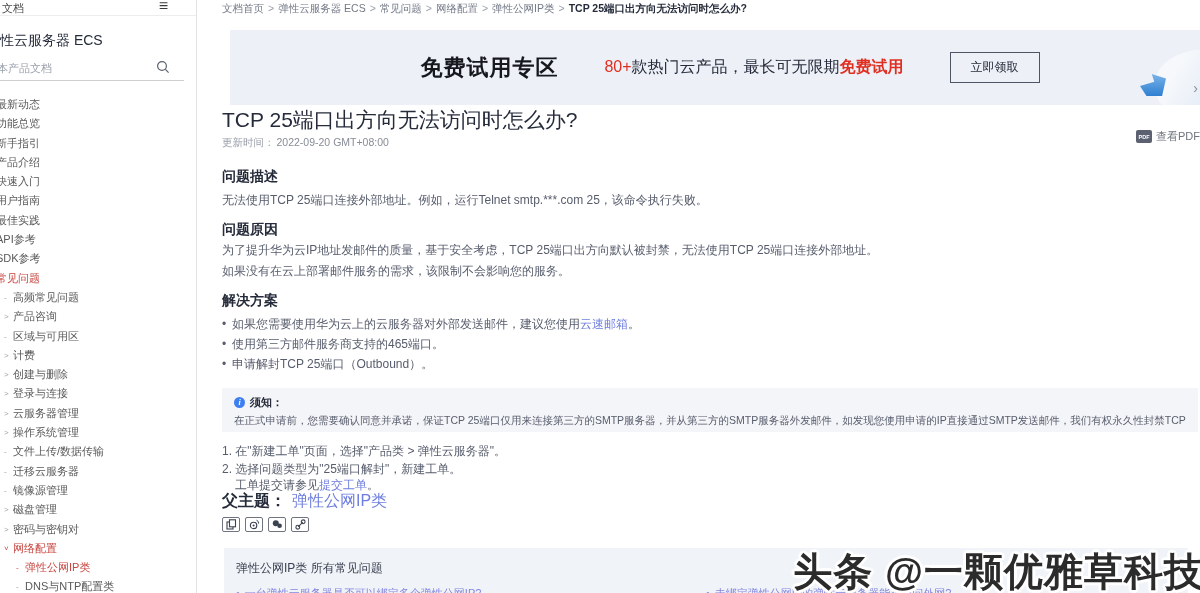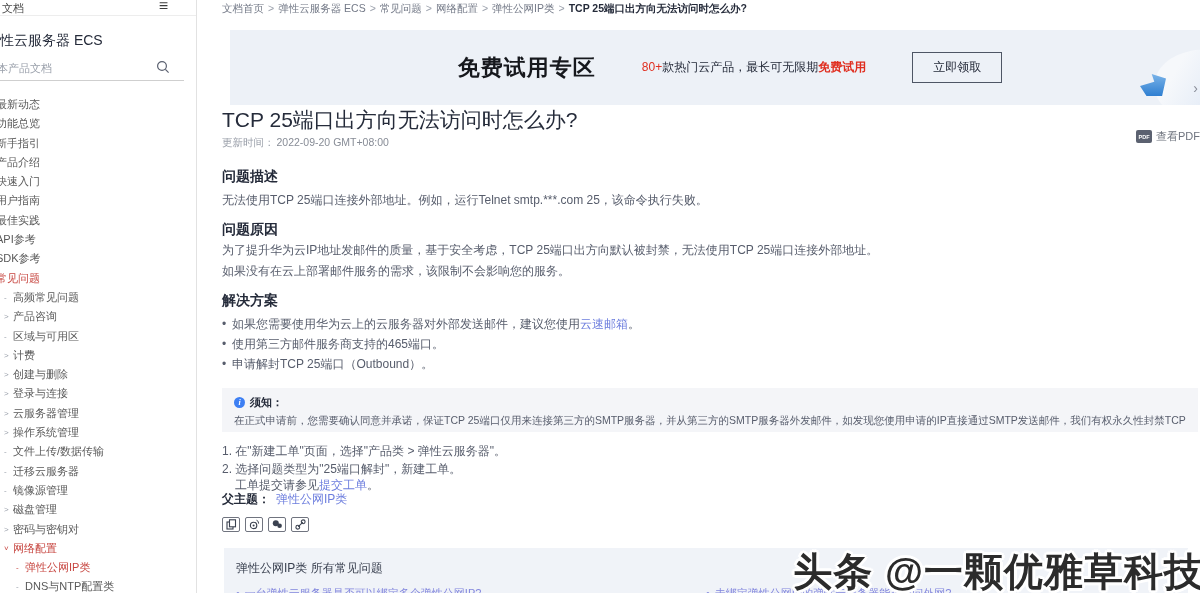--- a/index.html
+++ b/index.html
@@ -29,21 +29,21 @@
   #main{position:absolute;left:222px;top:0;right:0;bottom:0;}
   .abs{position:absolute;left:0;right:0;}
   #breadcrumb{top:2px;font-size:10.5px;color:#737987;white-space:nowrap;}
   #breadcrumb .crumb{cursor:pointer;}
   #breadcrumb .sep{margin:0 4px;color:#9aa0ab;}
   #breadcrumb .current{color:#252b3a;font-weight:bold;cursor:default;}
   
   #banner{top:30px;left:8px;height:75px;background:#edf1f7;overflow:hidden;}
   .banner-inner{display:flex;align-items:center;justify-content:center;height:100%;gap:46px;margin-left:30px;}
   .banner-title{font-size:22px;font-weight:600;color:#16181d;letter-spacing:1px;}
-  .banner-desc{font-size:12px;color:#252b3a;}
+  .banner-desc{font-size:16px;color:#252b3a;}
   .seg-red{color:#e02e20;}
   .seg-redbold{color:#e02e20;font-weight:bold;}
   .banner-btn{border:1px solid #4e5665;background:transparent;color:#252b3a;font-size:12px;padding:6px 20px;cursor:pointer;font-family:inherit;}
   .banner-art{position:absolute;right:0;top:16px;width:78px;height:70px;}
   .art-blob{position:absolute;right:-28px;top:6px;width:74px;height:60px;background:linear-gradient(135deg,#f6f8fb 30%,#dde7f5);border-radius:50% 40% 55% 45%;transform:rotate(-15deg);}
   .art-flag{position:absolute;right:34px;top:28px;width:26px;height:22px;background:linear-gradient(180deg,#7ab3e8,#2f7fd1);clip-path:polygon(0 55%,55% 35%,45% 0,100% 20%,85% 100%,25% 100%);}
   .banner-chevron{position:absolute;right:2px;top:50px;font-size:14px;color:#8a8e99;cursor:pointer;}
   
   #page-title{top:106px;font-size:21px;font-weight:500;color:#252b3a;}
   #meta{top:136px;font-size:10.5px;color:#9ca1ab;}
@@ -60,21 +60,21 @@
   .bullet-li{display:flex;font-size:12px;color:#575d6c;line-height:20px;}
   .bullet-li .dot{width:10px;flex:0 0 10px;color:#575d6c;}
   .bullet-sub{font-size:12px;color:#575d6c;line-height:15px;padding-left:10px;}
   #note{top:388px;height:44px;right:2px;background:#f4f5f8;padding:7px 12px;box-sizing:border-box;}
   .note-head{display:flex;align-items:center;gap:5px;font-size:11px;font-weight:bold;color:#252b3a;}
   .info-icon{width:11px;height:11px;border-radius:50%;background:#3d7ff3;color:#fff;font-size:8px;font-style:italic;font-weight:bold;display:flex;align-items:center;justify-content:center;font-family:"Liberation Serif",serif;}
   .note-text{margin-top:4px;font-size:10.5px;color:#575d6c;white-space:nowrap;overflow:hidden;}
   #steps{top:442px;}
   .step-row{font-size:12px;color:#575d6c;line-height:18px;}
   .step-sub{font-size:12px;color:#575d6c;line-height:15px;padding-left:13px;}
-  #parent-topic{top:491px;font-size:12px;}
+  #parent-topic{top:491px;font-size:16px;}
   #parent-topic .pt-label{font-weight:bold;color:#252b3a;}
   #parent-topic .pt-link{color:#6d7ede;margin-left:6px;cursor:pointer;}
   #share-row{top:517px;display:flex;gap:5px;}
   .share-btn{width:18px;height:15px;border:1px solid #70747f;border-radius:2px;background:#fff;display:flex;align-items:center;justify-content:center;padding:0;cursor:pointer;}
   .share-btn svg{display:block;}
   
   #faq{top:548px;left:2px;right:12px;height:60px;background:#f0f3f8;padding:12px 12px 0 12px;box-sizing:border-box;}
   #faq-title{font-size:12px;color:#3a4150;}
   .faq-cols{display:flex;margin-top:9px;}
   .faq-col{width:50%;}

